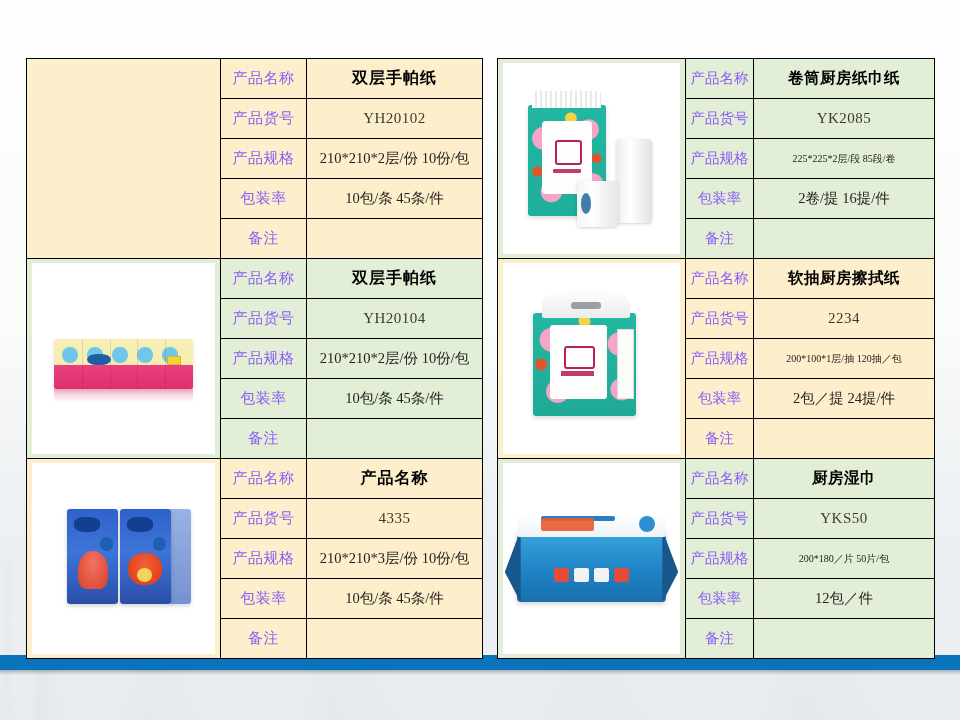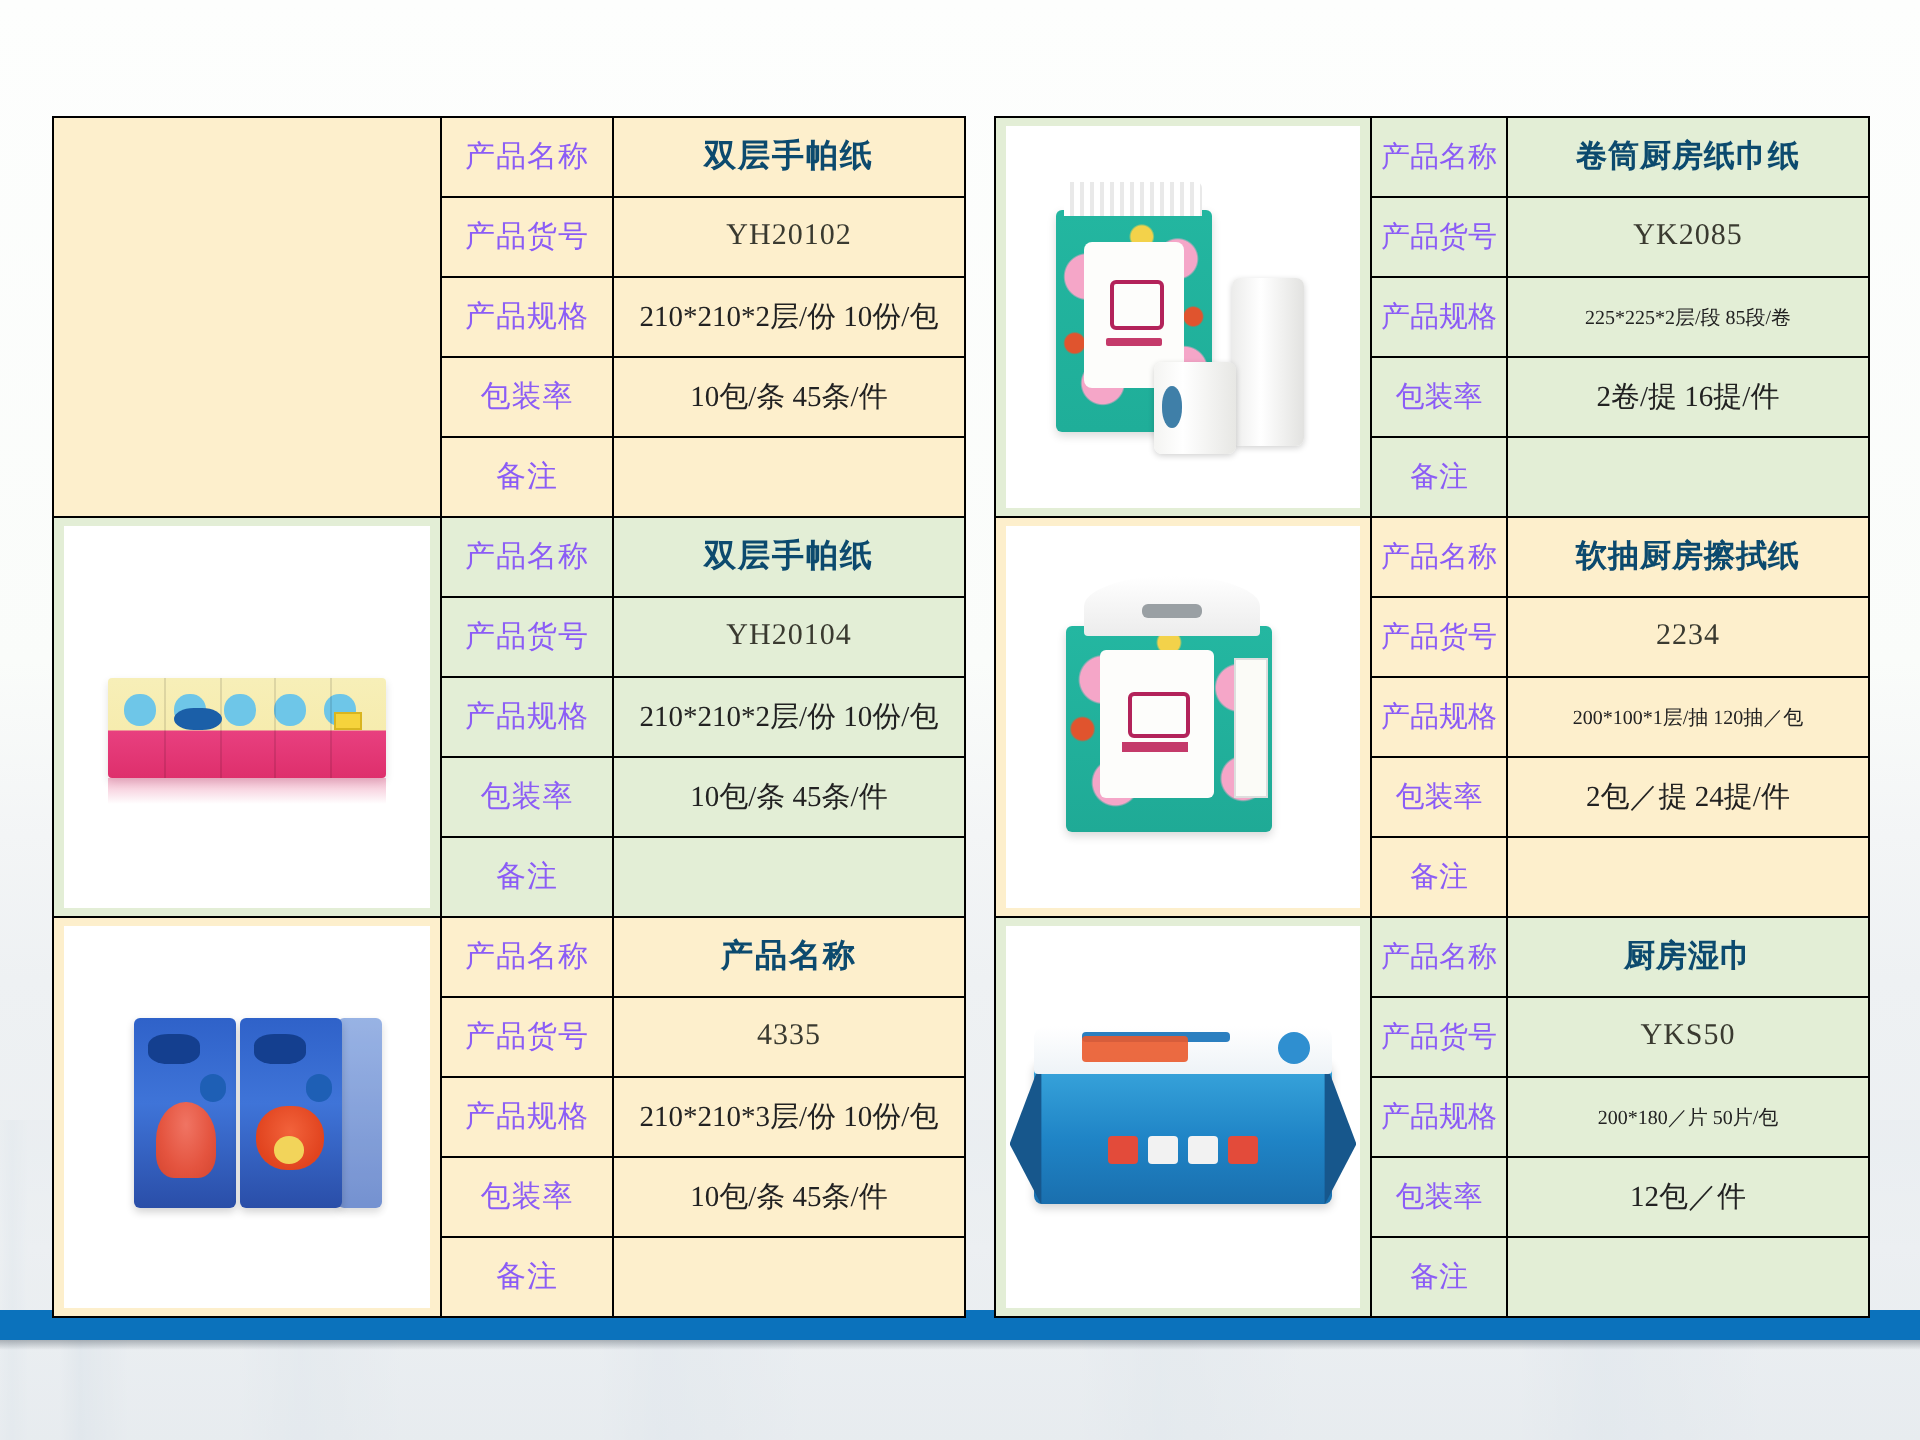--- a/index.html
+++ b/index.html
@@ -79,21 +79,21 @@
   .val{
     font-family:"Liberation Serif","DejaVu Serif",serif;
     font-size:15px;
     color:#2b2b2b;
     white-space:nowrap;
   }
   .val.name{
     font-family:"DejaVu Sans","Liberation Sans",sans-serif;
     font-weight:700;
     font-size:16px;
-    color:#0c4a6e;
+    color:#000000;
     letter-spacing:1px;
   }
   #table-right .val.name{font-size:15.5px;letter-spacing:.5px;}
   .val.sku{
     font-family:"Liberation Serif","DejaVu Serif",serif;
     font-size:15px;color:#3a3a30;letter-spacing:.5px;
   }
   .val.spec{font-size:14.5px;color:#222;}
   #table-right .val.spec{font-size:10px;}
   .val.rate{font-size:14.5px;color:#222;}

